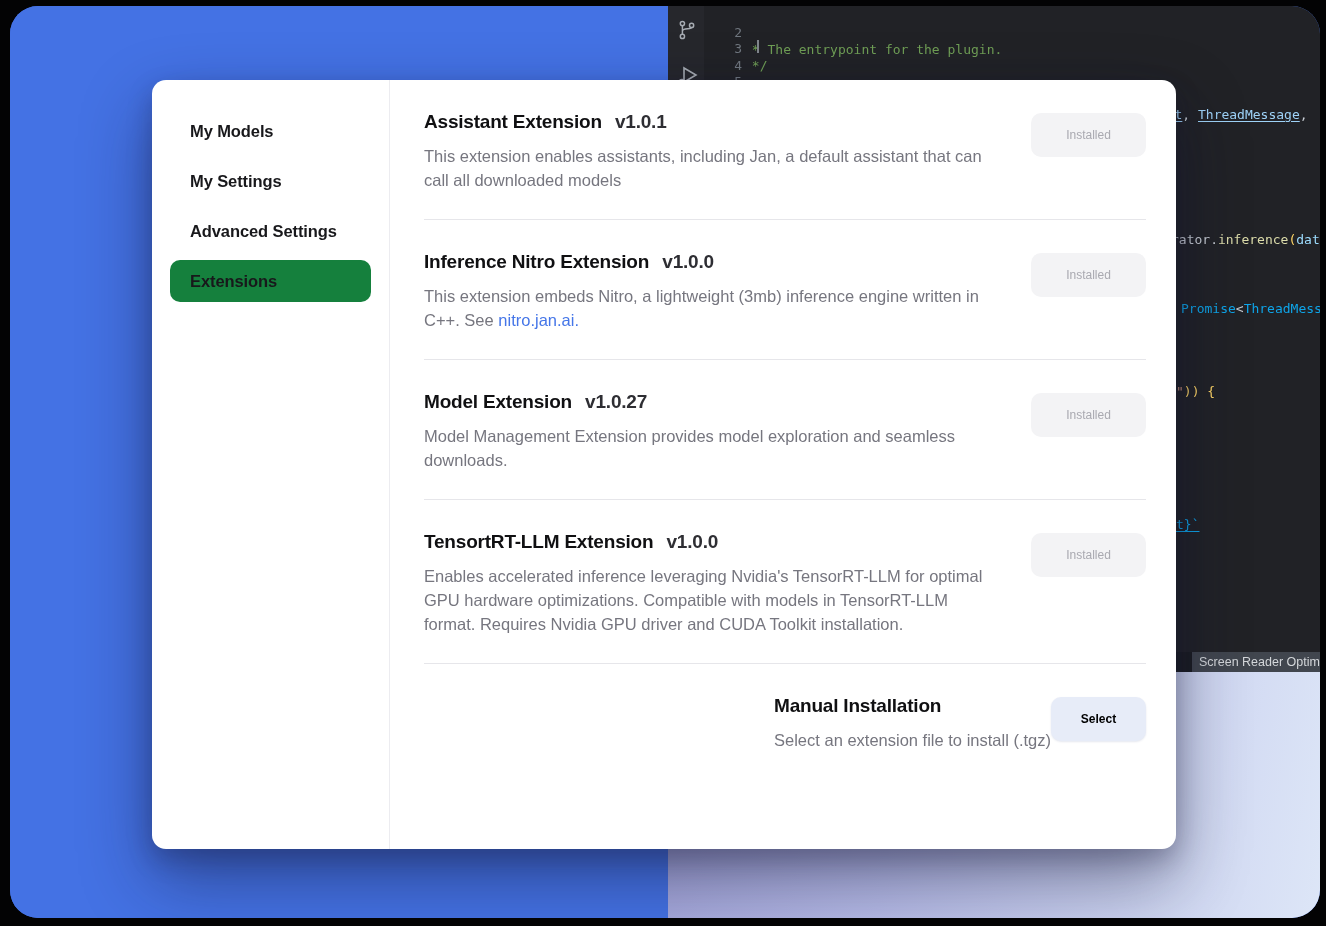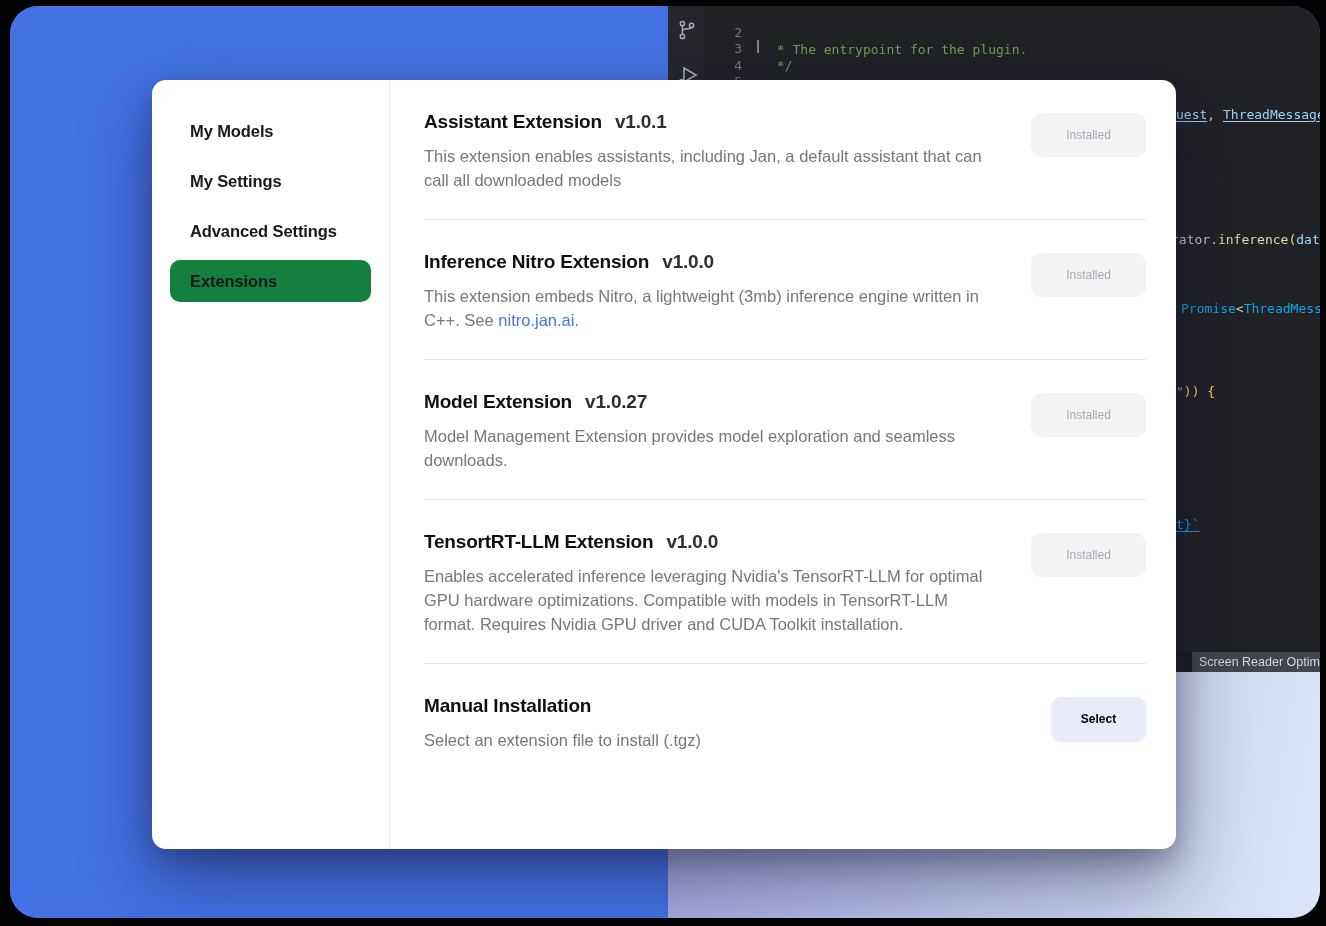--- a/index.html
+++ b/index.html
@@ -8,21 +8,21 @@
   .window{position:absolute;left:10px;top:6px;width:1310px;height:912px;border-radius:28px;
           overflow:hidden;background:#4472e4;}
 
   
   .editor{position:absolute;left:658px;top:0;width:652px;height:666px;background:#212226;}
   .activitybar{position:absolute;left:0;top:0;width:36px;height:666px;background:#26272c;}
   .abar-icon{position:absolute;left:8px;color:#a7acb3;}
   .code-line{position:absolute;left:0;width:100%;height:17px;font-family:"DejaVu Sans Mono",monospace;
              font-size:13px;line-height:17px;white-space:pre;}
   .lnum{position:absolute;left:54px;width:20px;text-align:right;color:#70777f;}
-  .ltext{position:absolute;left:101px;white-space:pre;}
+  .ltext{position:absolute;left:76px;white-space:pre;}
   .cmt{color:#6f9e55;}
   .tk-kw{color:#d3787f;text-decoration:underline;text-underline-offset:2px;}
   .tk-br{color:#ffd666;}
   .tk-id{color:#9ed2f7;text-decoration:underline;text-underline-offset:2px;}
   .tk-pn{color:#c6cbd2;}
   .tk-fn{color:#dcdcaa;}
   .tk-var{color:#9cdcfe;}
   .tk-ty{color:#0ea5e9;}
   .tk-str{color:#ce9178;}
   .tk-gold{color:#ffd666;}
@@ -44,21 +44,21 @@
   .modal{position:absolute;left:142px;top:74px;width:1024px;height:769px;background:#ffffff;
          border-radius:14px;box-shadow:0 30px 70px rgba(18,20,50,.45),0 10px 25px rgba(18,20,50,.25);
          display:flex;z-index:10;}
   .m-sidebar{width:238px;flex:0 0 238px;border-right:1px solid #ececf0;padding-top:30px;box-sizing:border-box;}
   .nav-item{height:42px;margin:0 18px 8px 18px;border-radius:10px;display:flex;align-items:center;
             padding-left:20px;font-size:16.5px;font-weight:700;color:#18181b;cursor:pointer;letter-spacing:-.1px;}
   .nav-item.active{background:#15803d;}
   .m-content{flex:1;padding:0 30px 0 34px;box-sizing:border-box;overflow:hidden;}
   .ext-row{display:flex;justify-content:space-between;align-items:flex-start;
            padding:31px 0 27px 0;border-bottom:1px solid #e6e6ea;}
-  .ext-row.last{border-bottom:none;}
+  .ext-row.last{border-bottom:none;justify-content:flex-end;}
   .ext-info{max-width:575px;}
   .ext-title{font-size:19px;color:#101012;letter-spacing:-.2px;}
   .ext-name{font-weight:700;}
   .ext-ver{font-weight:700;color:#2e2e33;margin-left:8px;}
   .ext-desc{margin-top:11px;font-size:16.5px;line-height:24px;color:#76767f;}
   .ext-link{color:#4576e8;text-decoration:none;cursor:pointer;}
   .btn{flex:0 0 auto;border:none;border-radius:10px;font-family:inherit;font-size:12px;
        height:44px;margin-top:2px;cursor:pointer;}
   .btn-installed{background:#f3f3f5;color:#a9a9b0;font-weight:500;width:115px;}
   .btn-select{background:#e7ecf8;color:#000000;font-weight:700;width:95px;box-shadow:0 1px 2px rgba(40,60,120,.12);}

